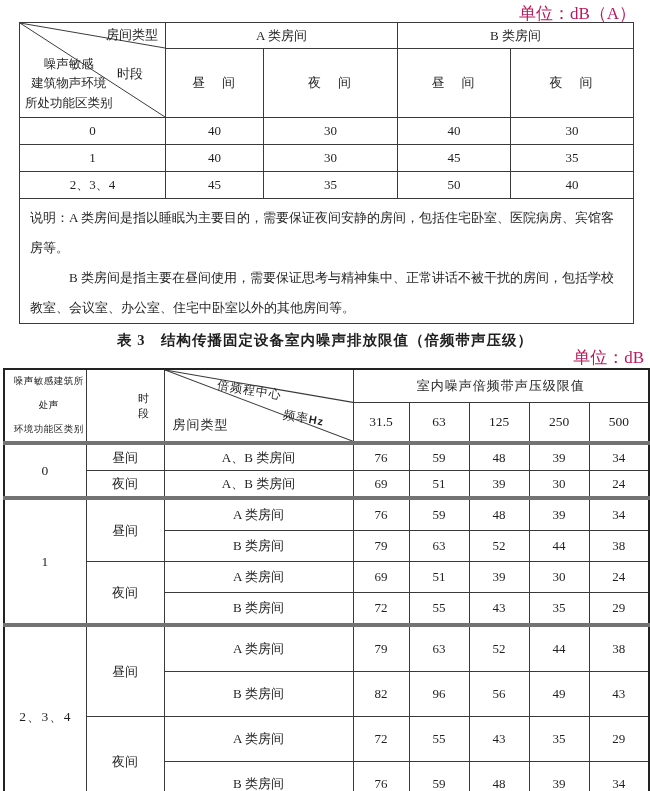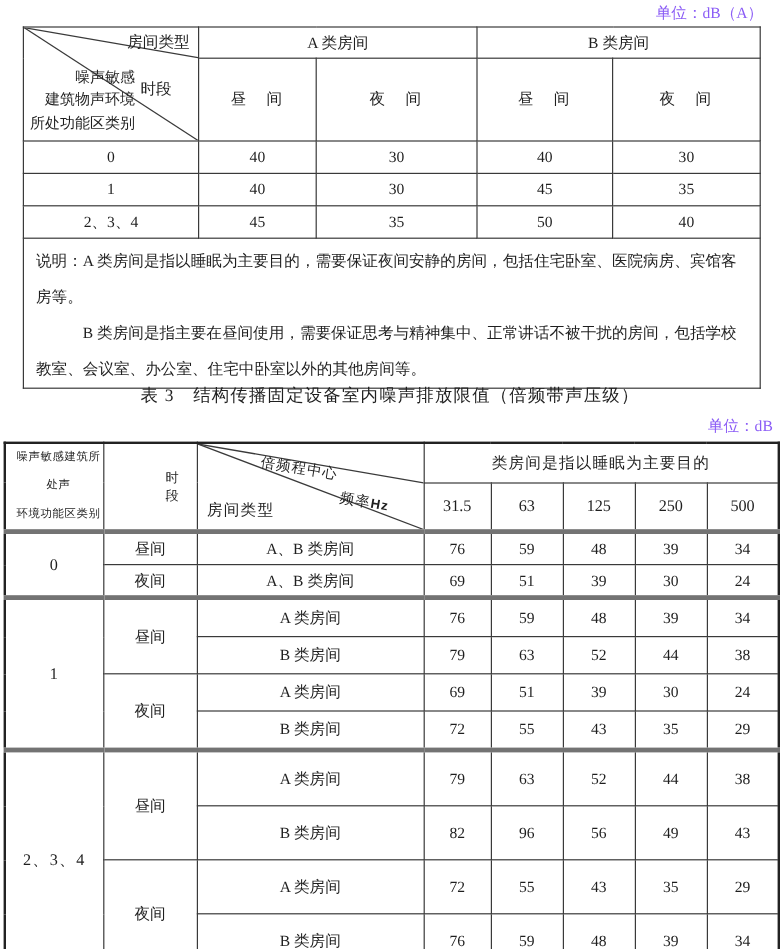--- a/index.html
+++ b/index.html
@@ -1,43 +1,43 @@
 <!DOCTYPE html>
 <html><head>
 <meta charset="utf-8">
 <style>
   html,body{margin:0;padding:0;background:#ffffff;}
   body{width:650px;height:791px;font-family:"Liberation Serif","DejaVu Serif",serif;color:#1f1f1f;}
   .page{position:relative;width:650px;height:791px;overflow:hidden;background:#fff;}
 
-  .unit{position:absolute;font-size:13px;color:#8b5cf6;}
+  .unit{position:absolute;font-size:17px;color:#be185d;}
   .unit-a{top:2px;right:14px;}
   .unit-db{top:346px;right:6px;}
 
   table{border-collapse:collapse;table-layout:fixed;background:#fff;border-radius:24px;}
   td{border:1px solid #3a3a3a;text-align:center;vertical-align:middle;
      font-size:13px;padding:0;overflow:hidden;}
 
   
   .t1{position:absolute;left:19px;top:22px;width:614px;}
   .t1 .h1 td{height:25px;}
   .t1 .h2 td{height:68px;letter-spacing:2px;}
   .t1 .dr td{height:26px;}
   .t1 td.corner{position:relative;padding:0;}
   .corner-svg{position:absolute;left:0;top:0;width:100%;height:100%;}
   .c1-roomtype{position:absolute;top:3px;right:7px;font-size:13px;}
   .c1-period{position:absolute;top:42px;right:22px;font-size:13px;}
-  .c1-area{position:absolute;left:5px;bottom:4px;font-size:12.5px;text-align:right;line-height:1.55;}
+  .c1-area{position:absolute;left:5px;bottom:4px;font-size:12.5px;text-align:center;line-height:1.55;}
   .t1 .note td{height:96px;text-align:left;vertical-align:top;padding:4px 10px 0 10px;}
   .t1 .note p{margin:0;font-size:13px;line-height:30px;}
   .t1 .note p.ind{text-indent:3em;}
 
   
-  .t3-title{position:absolute;top:320px;left:0;width:650px;text-align:center;
-            font-size:14.5px;font-weight:normal;letter-spacing:1px;}
+  .t3-title{position:absolute;top:331px;left:0;width:650px;text-align:center;
+            font-size:14.5px;font-weight:bold;letter-spacing:1px;}
 
   
   .t3{position:absolute;left:3px;top:368px;width:645px;border:2px solid #222;}
   .t3 .h1 td{height:30px;letter-spacing:1px;}
   .t3 .h2 td{height:36px;font-size:13.5px;}
   .t3 td.areahdr{font-size:9.5px;text-align:center;padding-left:7px;line-height:2.5;letter-spacing:0.5px;}
   .t3 td.periodhdr{font-size:11px;letter-spacing:3px;padding-left:40px;}
   .t3 td.corner3{position:relative;padding:0;}
   .c3-diag1{position:absolute;left:52px;top:12px;font-size:12px;transform:rotate(9deg);white-space:nowrap;}
   .c3-diag2{position:absolute;left:118px;top:40px;font-size:12px;transform:rotate(10deg);white-space:nowrap;}
@@ -141,21 +141,21 @@
       <td class="periodhdr" rowspan="2">时　段</td>
       <td class="corner3" rowspan="2">
         <svg class="corner-svg" viewBox="0 0 189 66" preserveAspectRatio="none">
           <line x1="0" y1="0" x2="189" y2="30" stroke="#3a3a3a" stroke-width="1"></line>
           <line x1="0" y1="0" x2="189" y2="66" stroke="#3a3a3a" stroke-width="1"></line>
         </svg>
         <span class="c3-diag1">倍频程中心</span>
         <span class="c3-diag2"><span>频率</span><b>Hz</b></span>
         <span class="c3-roomtype">房间类型</span>
       </td>
-      <td colspan="5">类房间是指以睡眠为主要目的</td>
+      <td colspan="5">室内噪声倍频带声压级限值</td>
     </tr>
     <tr class="h2">
       <td>31.5</td>
       <td>63</td>
       <td>125</td>
       <td>250</td>
       <td>500</td>
     </tr>
 
     <tr class="r-s0 sec">

